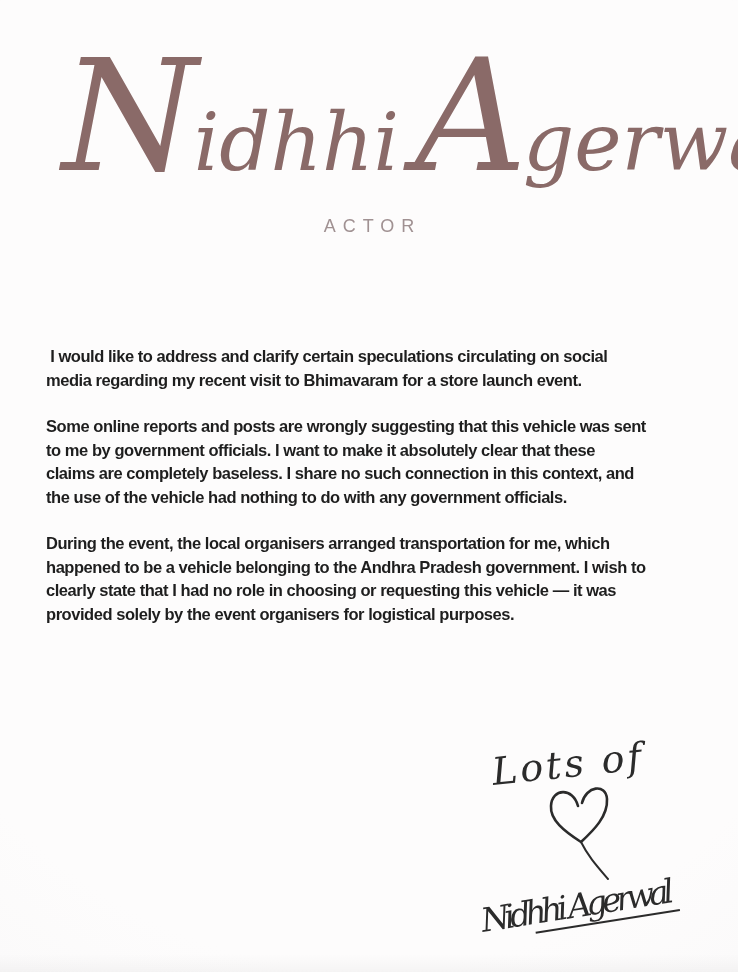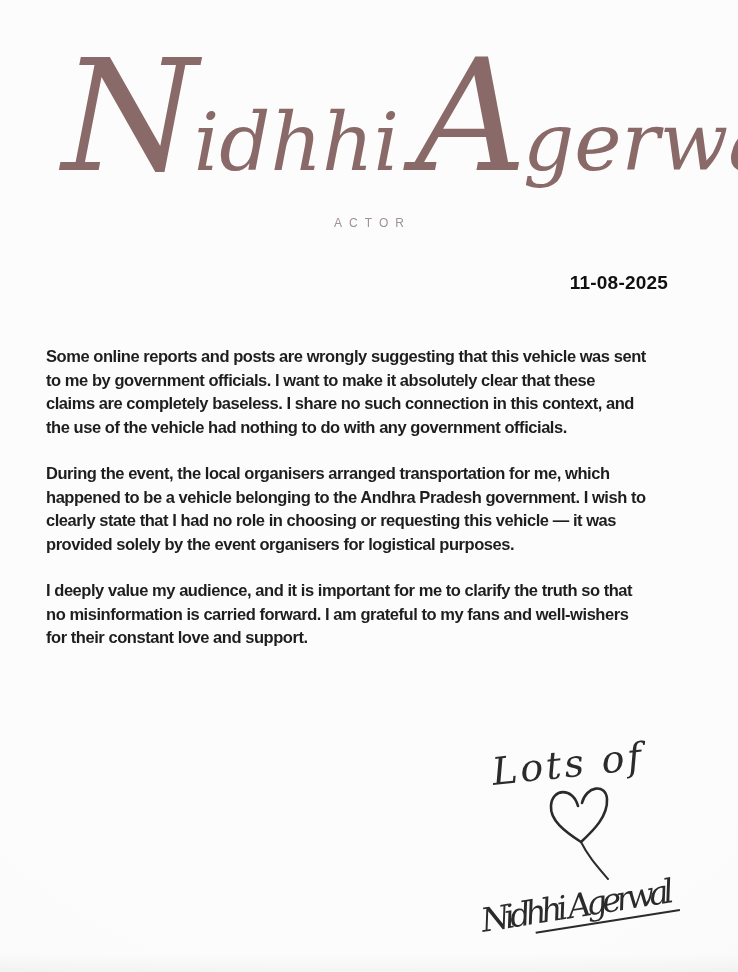--- a/index.html
+++ b/index.html
@@ -21,21 +21,21 @@
   .letterhead-svg {
     position: absolute;
     top: 4px; left: 0;
     width: 738px; height: 250px;
   }
   .role {
     position: absolute;
     top: 216px; left: 0;
     width: 738px;
     text-align: center;
-    font-size: 12px;
+    font-size: 18px;
     font-weight: 400;
     letter-spacing: 7px;
     text-indent: 7px;
     color: #a09192;
   }
   .date {
     position: absolute;
     top: 272px; left: 0; right: 70px;
     text-align: right;
     font-size: 19px;
@@ -70,34 +70,32 @@
 <div class="page">
 
   <svg class="letterhead-svg" viewBox="0 0 738 250" aria-hidden="true">
     <text x="62" y="166" fill="#8a6a68" class="script-font" font-family="DejaVu Serif, serif" font-style="italic">
       <tspan font-size="155">N</tspan><tspan font-size="80" dx="-4">idhhi</tspan><tspan font-size="155" dx="16">A</tspan><tspan font-size="80" dx="-4">gerwal</tspan>
     </text>
   </svg>
 
   <div class="role">ACTOR</div>
 
-  <div class="date">11-08-2025</div>
 
   <div class="body-text">
+    <p> I would like to address and clarify certain speculations circulating on social
+media regarding my recent visit to Bhimavaram for a store launch event.</p>
     <p>Some online reports and posts are wrongly suggesting that this vehicle was sent
 to me by government officials. I want to make it absolutely clear that these
 claims are completely baseless. I share no such connection in this context, and
 the use of the vehicle had nothing to do with any government officials.</p>
     <p>During the event, the local organisers arranged transportation for me, which
 happened to be a vehicle belonging to the Andhra Pradesh government. I wish to
 clearly state that I had no role in choosing or requesting this vehicle — it was
 provided solely by the event organisers for logistical purposes.</p>
-    <p>I deeply value my audience, and it is important for me to clarify the truth so that
-no misinformation is carried forward. I am grateful to my fans and well-wishers
-for their constant love and support.</p>
   </div>
 
   <svg class="signoff-svg" viewBox="0 0 298 262" aria-hidden="true">
 
     <text x="52" y="80" transform="rotate(-6 120 70)" font-size="38" class="script-font" font-family="DejaVu Serif, serif" font-style="italic" letter-spacing="3" fill="#2b2b2b">Lots of</text>
 
     <g fill="none" stroke="#2b2b2b" stroke-width="2.6" stroke-linecap="round" stroke-linejoin="round">
       <path d="M 138 108 C 133 89, 112 90, 111 108 C 110 122, 124 133, 141 144 C 154 132, 168 118, 167 101 C 166 85, 146 88, 142 105"></path>
       <path d="M 141 144 C 148 158, 156 167, 168 181" stroke-width="2"></path>
     </g>

